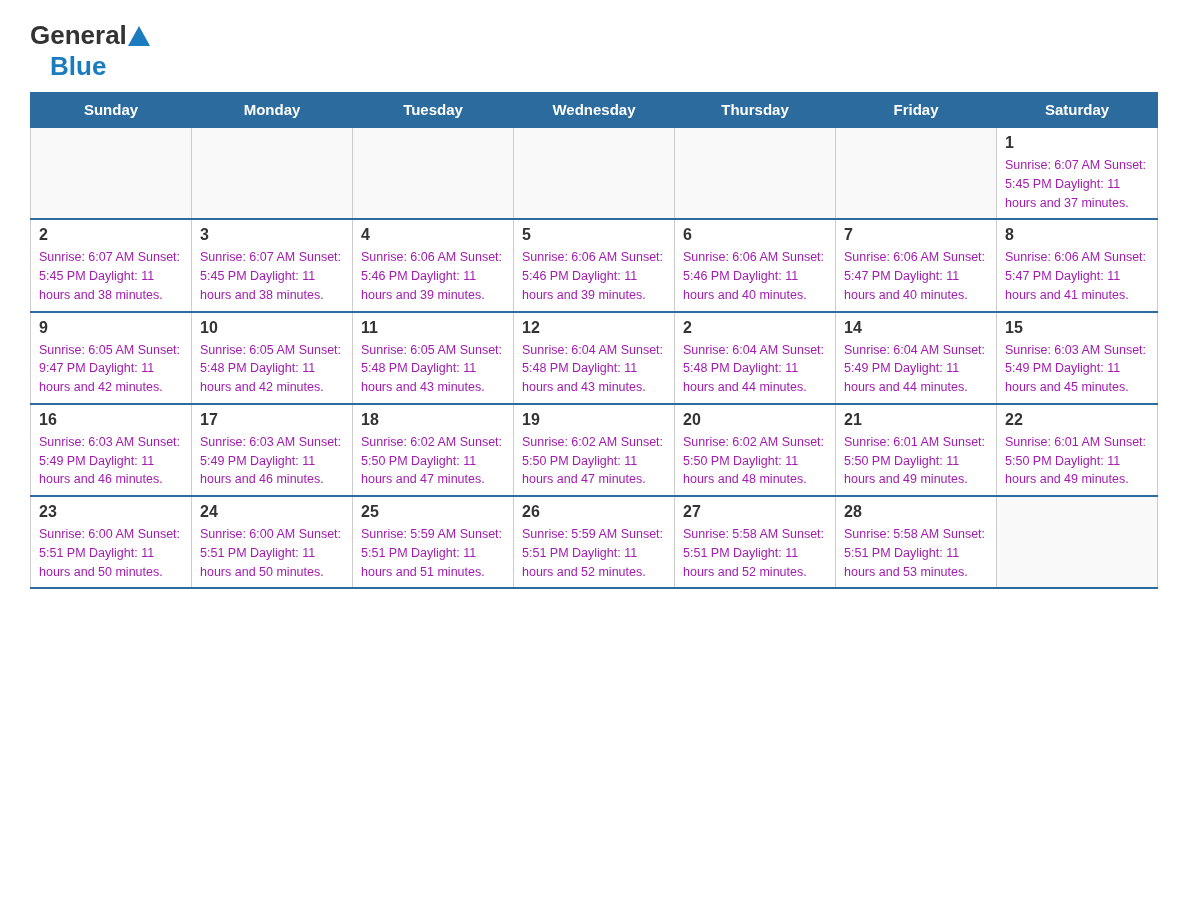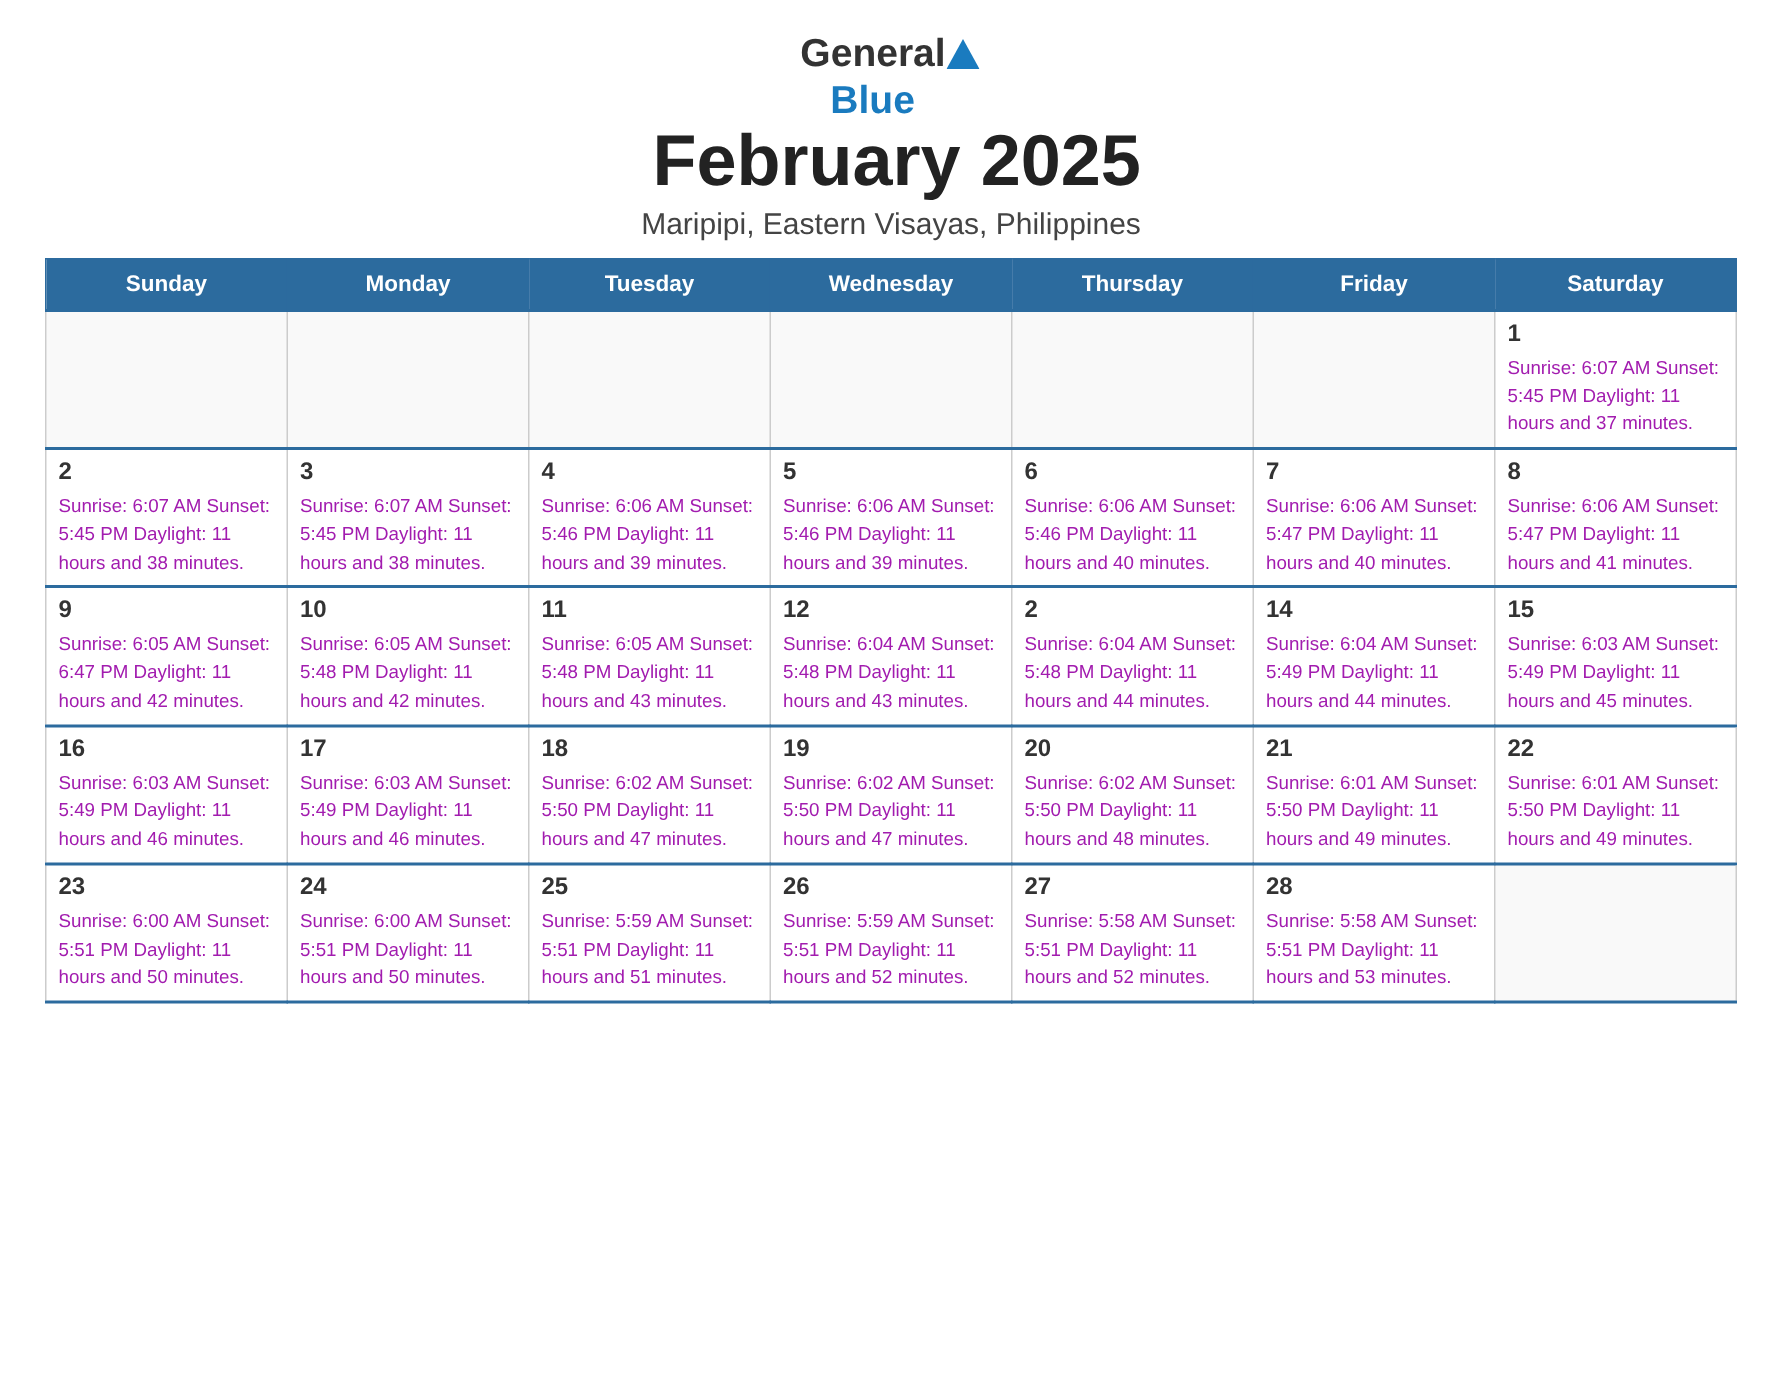--- a/index.html
+++ b/index.html
@@ -6,23 +6,22 @@
     body {
       font-family: Arial, sans-serif;
       background: #fff;
       padding: 20px 30px;
       width: 1188px;
       min-height: 918px;
     }
     .header {
       display: flex;
       justify-content: space-between;
-      align-items: center;
+      align-items: flex-end;
       margin-bottom: 10px;
-      flex-direction: column;
     }
     .title-area {
       text-align: right;
     }
     .calendar-title {
       font-size: 48px;
       font-weight: bold;
       color: #222;
       line-height: 1.1;
     }
@@ -90,24 +89,20 @@
     <div class="logo-row">
       <span style="font-size:26px;font-weight:bold;color:#333;font-family:Arial,sans-serif;">General</span>
       <svg width="22" height="20" viewBox="0 0 22 20" style="margin: 0 1px;">
         <polygon points="0,20 11,0 22,20" fill="#1a7bbf"></polygon>
       </svg>
     </div>
     <div>
       <span style="font-size:26px;font-weight:bold;color:#1a7bbf;font-family:Arial,sans-serif;margin-left:20px;">Blue</span>
     </div>
   </div>
-  <div class="title-area">
-    <div class="calendar-title">February 2025</div>
-    <div class="calendar-subtitle">Maripipi, Eastern Visayas, Philippines</div>
-  </div>
 </div>
 
 <table class="calendar-table">
   <thead>
     <tr>
     <th>Sunday</th>
         <th>Monday</th>
         <th>Tuesday</th>
         <th>Wednesday</th>
         <th>Thursday</th>
@@ -171,21 +166,21 @@
           <span class="day-number">8</span>
           <div class="day-info">Sunrise: 6:06 AM
 Sunset: 5:47 PM
 Daylight: 11 hours and 41 minutes.</div>
         </td>
       </tr>
       <tr>
         <td>
           <span class="day-number">9</span>
           <div class="day-info">Sunrise: 6:05 AM
-Sunset: 6:47 PM
+Sunset: 9:47 PM
 Daylight: 11 hours and 42 minutes.</div>
         </td>
         <td>
           <span class="day-number">10</span>
           <div class="day-info">Sunrise: 6:05 AM
 Sunset: 5:48 PM
 Daylight: 11 hours and 42 minutes.</div>
         </td>
         <td>
           <span class="day-number">11</span>

